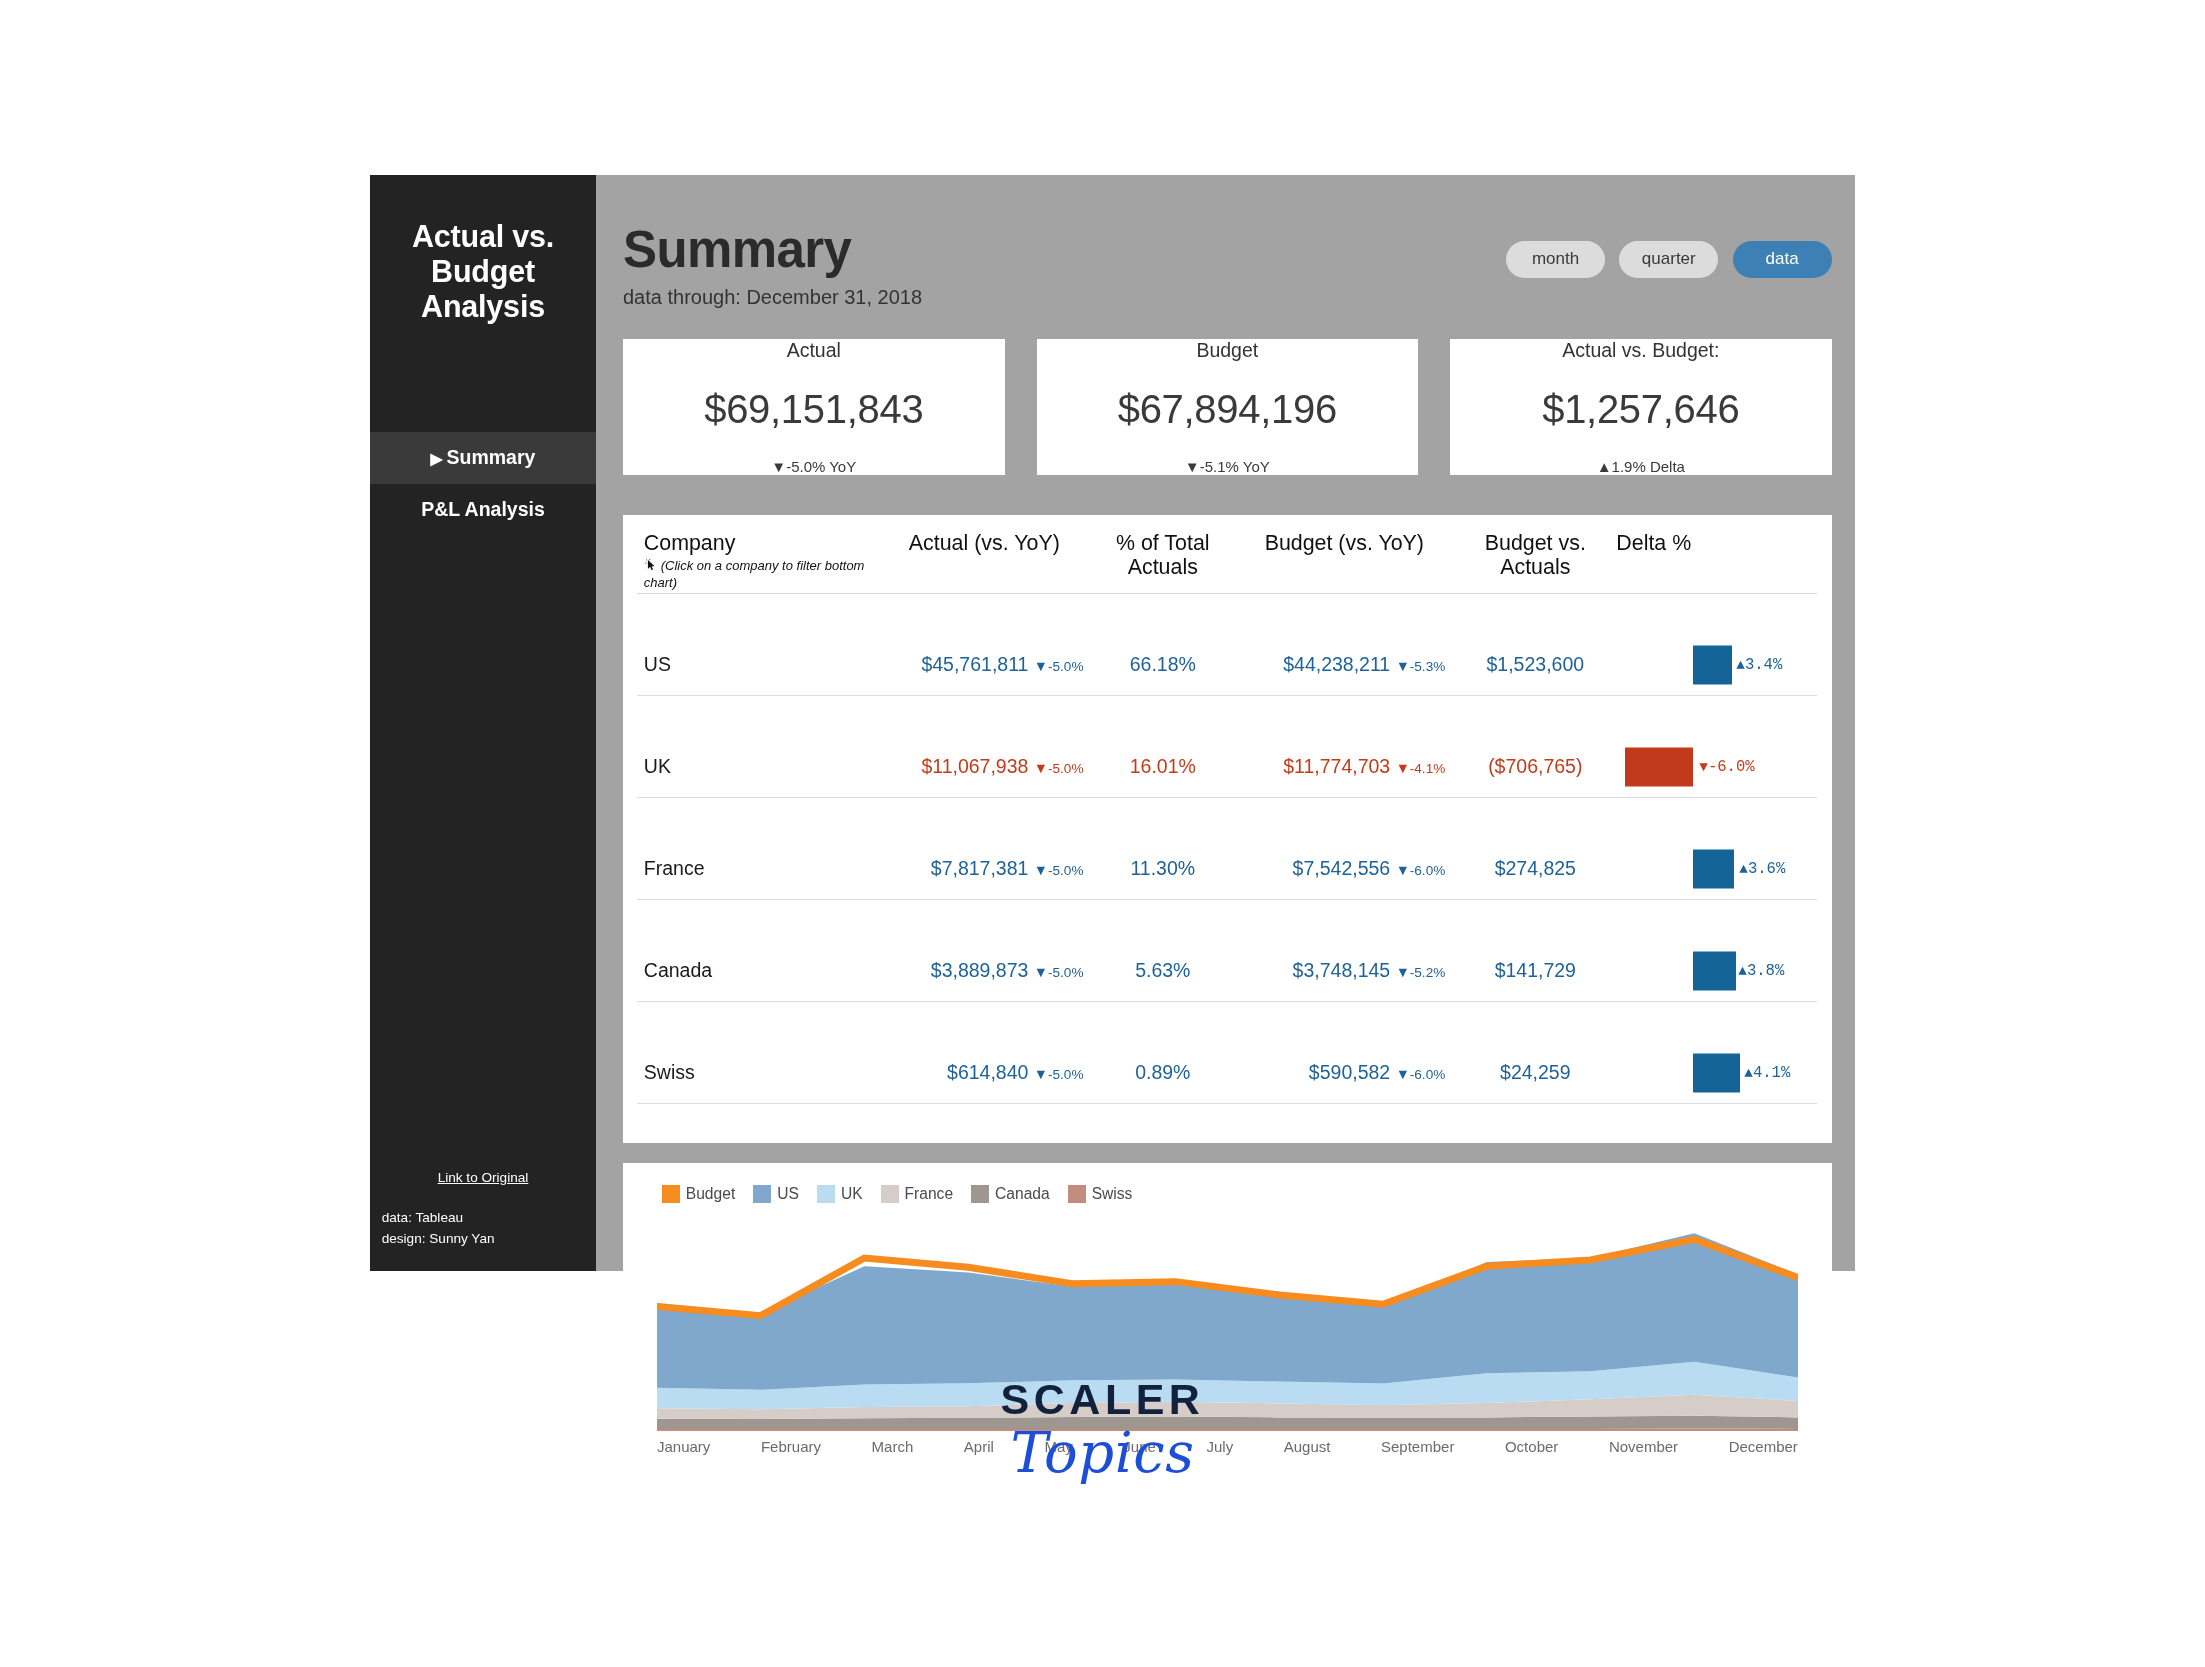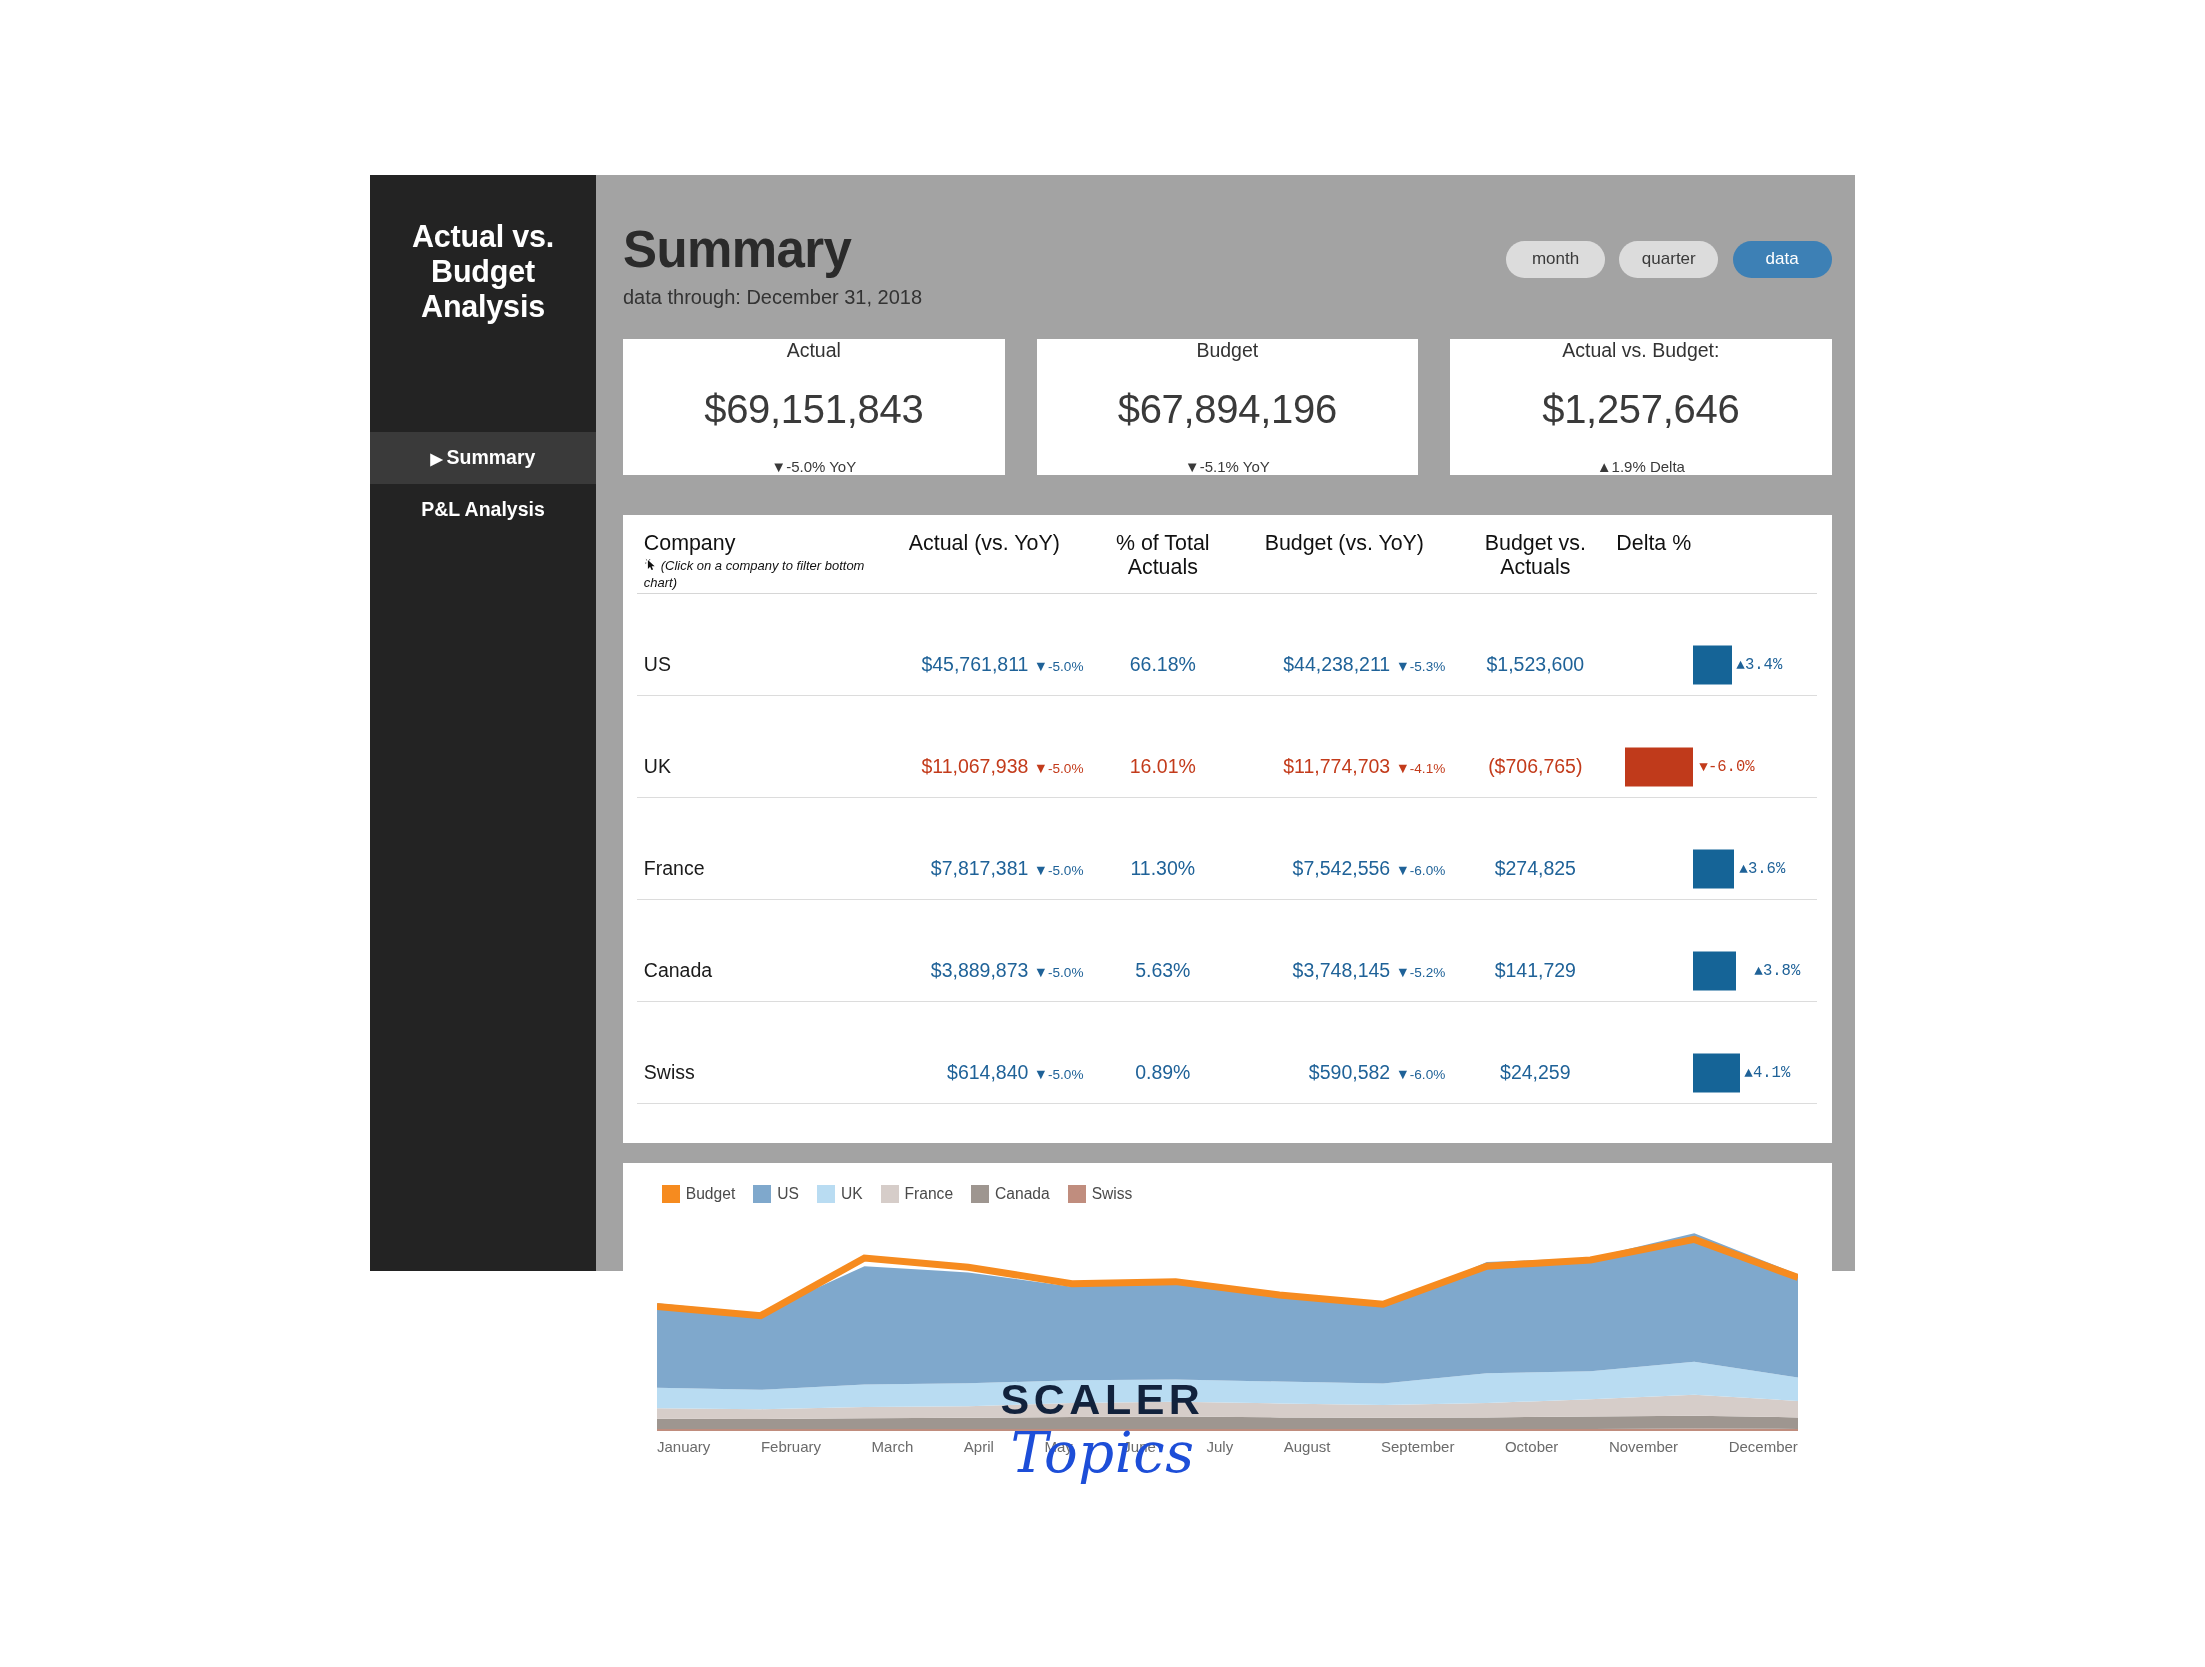--- a/index.html
+++ b/index.html
@@ -174,20 +174,25 @@
 
       <div class="nav">
         <div class="nav-item active">
           <span class="caret">▶</span><span>Summary</span>
         </div>
         <div class="nav-item">
           <span>P&amp;L Analysis</span>
         </div>
       </div>
 
+      <div class="side-footer">
+        <a class="link-orig" href="#">Link to Original</a>
+        <div class="credit">data: Tableau</div>
+        <div class="credit">design: Sunny Yan</div>
+      </div>
     </div>
 
     <div class="main">
 
       <div class="head-row">
         <div>
           <div class="page-title">Summary</div>
           <div class="subtitle">data through: December 31, 2018</div>
         </div>
         <div class="pills">
@@ -268,21 +273,21 @@
               </div>
             </div>
             <div class="trow">
               <div class="td name c-company">Canada</div>
               <div class="td c-actual blue">$3,889,873 <span class="arrow">▼</span><span class="yoy">-5.0%</span></div>
               <div class="td c-pct blue">5.63%</div>
               <div class="td c-budget blue">$3,748,145 <span class="arrow">▼</span><span class="yoy">-5.2%</span></div>
               <div class="td c-bva blue">$141,729</div>
               <div class="deltacell">
                 <div class="bar pos" style="width:43px;height:39px"></div>
-                <div class="dlabel blue" style="left:138px"><span class="arrow">▲</span>3.8%</div>
+                <div class="dlabel blue" style="left:122px"><span class="arrow">▲</span>3.8%</div>
               </div>
             </div>
             <div class="trow">
               <div class="td name c-company">Swiss</div>
               <div class="td c-actual blue">$614,840 <span class="arrow">▼</span><span class="yoy">-5.0%</span></div>
               <div class="td c-pct blue">0.89%</div>
               <div class="td c-budget blue">$590,582 <span class="arrow">▼</span><span class="yoy">-6.0%</span></div>
               <div class="td c-bva blue">$24,259</div>
               <div class="deltacell">
                 <div class="bar pos" style="width:47px;height:39px"></div>

